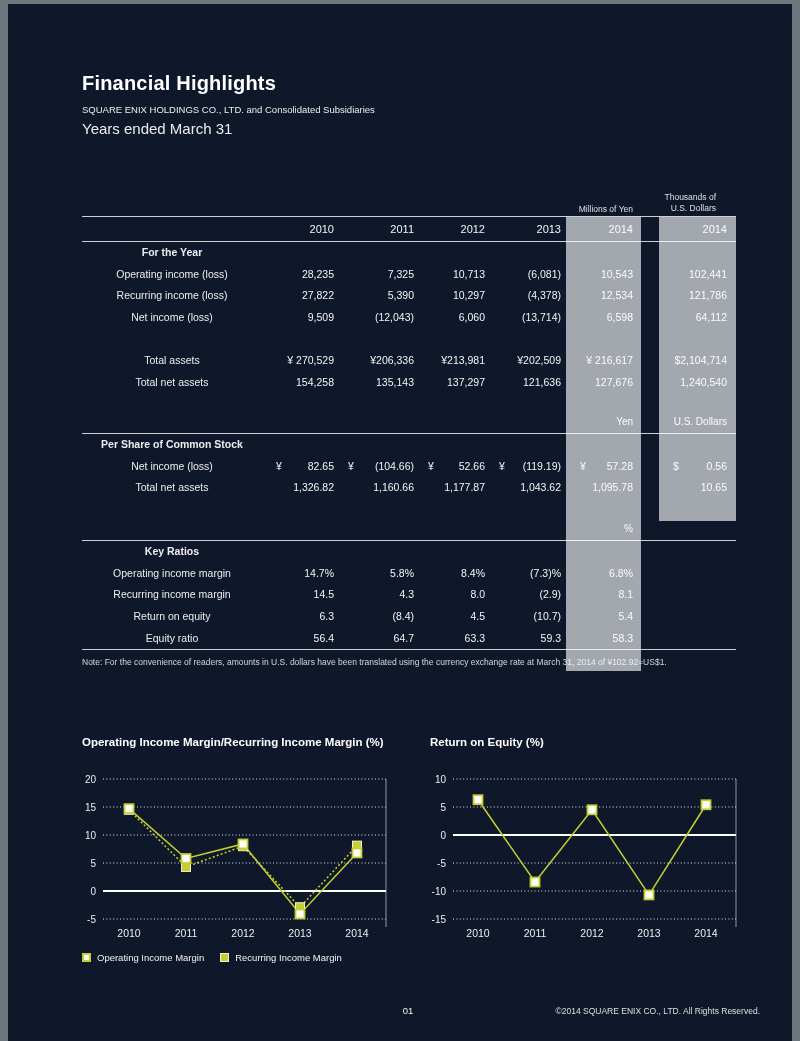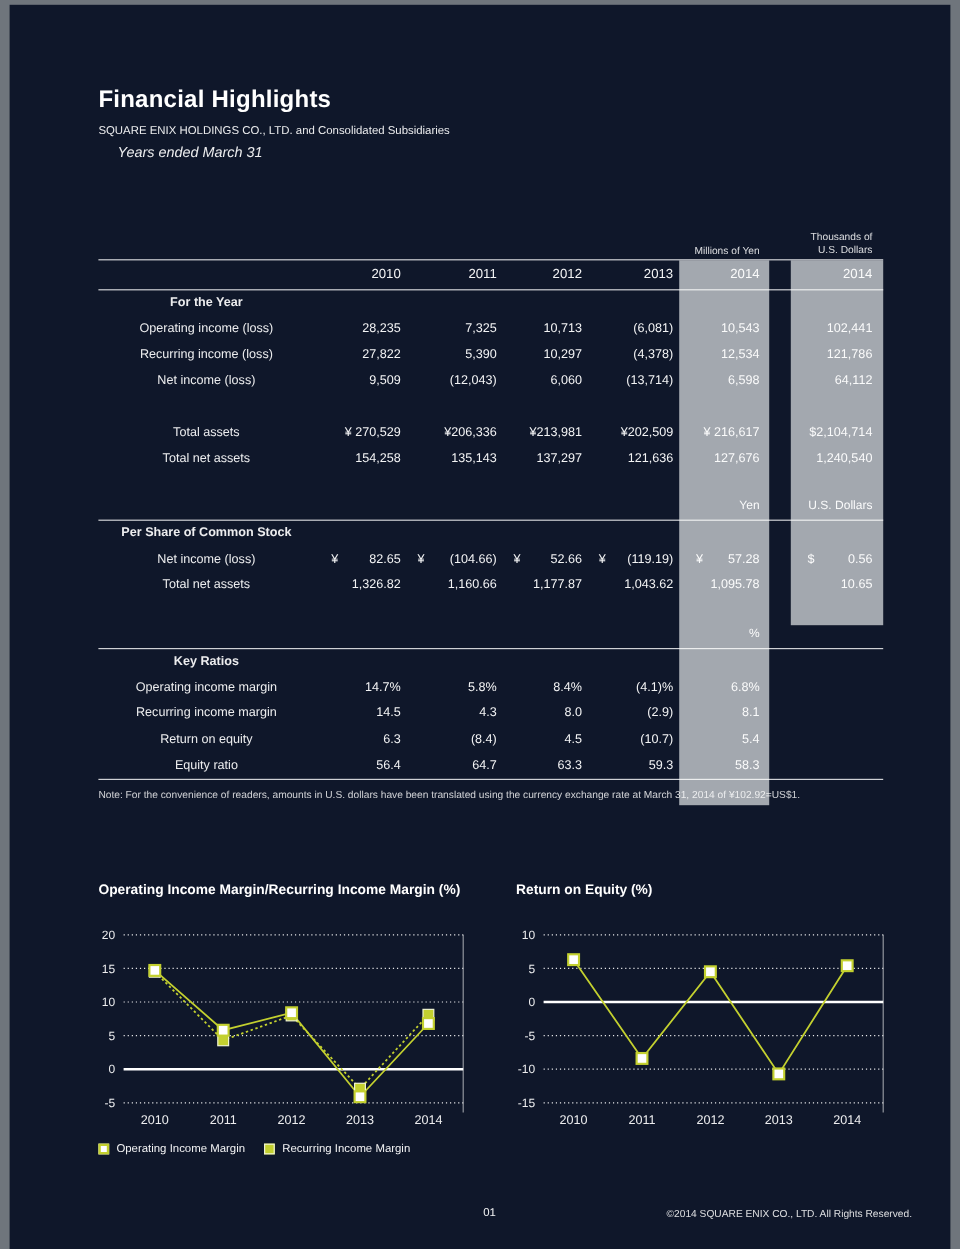--- a/index.html
+++ b/index.html
@@ -6,30 +6,30 @@
   body{background:#6f757c;}
   #page{
     position:relative;width:784px;height:1041px;margin:4px auto;
     background:#0f172a;color:#fff;
     font-family:"Liberation Sans","DejaVu Sans",sans-serif;
     overflow:hidden;
   }
   
   .doc-title{position:absolute;left:74px;top:68px;font-size:20px;font-weight:700;letter-spacing:.2px;}
   .doc-sub1{position:absolute;left:74px;top:100px;font-size:9.5px;color:rgba(255,255,255,.92);}
-  .doc-sub2{position:absolute;left:90px;top:116px;font-size:12px;color:rgba(255,255,255,.92);font-style:italic;}
+  .doc-sub2{position:absolute;left:74px;top:116px;font-size:15px;color:rgba(255,255,255,.92);}
   
   #fin-table{position:absolute;left:74px;top:180px;width:654px;}
   .band{position:absolute;background:#a3a8af;z-index:0;}
   #band-yen{left:484px;top:33px;width:75px;height:454px;}
   #band-usd{left:577px;top:33px;width:77px;height:304px;}
   .tflow{position:relative;z-index:1;}
   .unit-top{position:relative;height:32px;}
   .unit-top .u-yen{position:absolute;right:103px;bottom:2px;font-size:8.5px;color:rgba(255,255,255,.85);}
-  .unit-top .u-usd{position:absolute;right:9px;bottom:2px;font-size:8.5px;color:rgba(255,255,255,.85);text-align:right;line-height:11px;}
+  .unit-top .u-usd{position:absolute;right:20px;bottom:2px;font-size:8.5px;color:rgba(255,255,255,.85);text-align:right;line-height:11px;}
   .rule{height:1px;background:rgba(255,255,255,.8);}
   .trow{display:grid;grid-template-columns:180px 72px 80px 71px 76px 5px 75px 18px 77px;height:21.7px;line-height:21.7px;font-size:10.5px;}
   .trow.yrow{height:24px;line-height:24px;font-size:11px;}
   .trow .lbl{text-align:center;color:rgba(255,255,255,.92);}
   .trow .c{text-align:right;color:rgba(255,255,255,.95);white-space:nowrap;}
   .trow .c.cy{padding-right:8px;}  
   .trow .c.cu{padding-right:9px;}  
   .trow .c.spread{display:flex;justify-content:space-between;padding-left:14px;}
   .sechdr{font-weight:700;color:#fff;}
   .spacer18{height:17px;}
@@ -248,21 +248,21 @@
           <div></div>
           <div class="c cy"></div>
           <div></div>
           <div class="c cu"></div>
         </div>
         <div class="trow ">
           <div class="lbl">Operating income margin</div>
           <div class="c">14.7%</div>
           <div class="c">5.8%</div>
           <div class="c">8.4%</div>
-          <div class="c">(4.1)%</div>
+          <div class="c">(7.3)%</div>
           <div></div>
           <div class="c cy">6.8%</div>
           <div></div>
           <div class="c cu"></div>
         </div>
         <div class="trow ">
           <div class="lbl">Recurring income margin</div>
           <div class="c">14.5</div>
           <div class="c">4.3</div>
           <div class="c">8.0</div>

